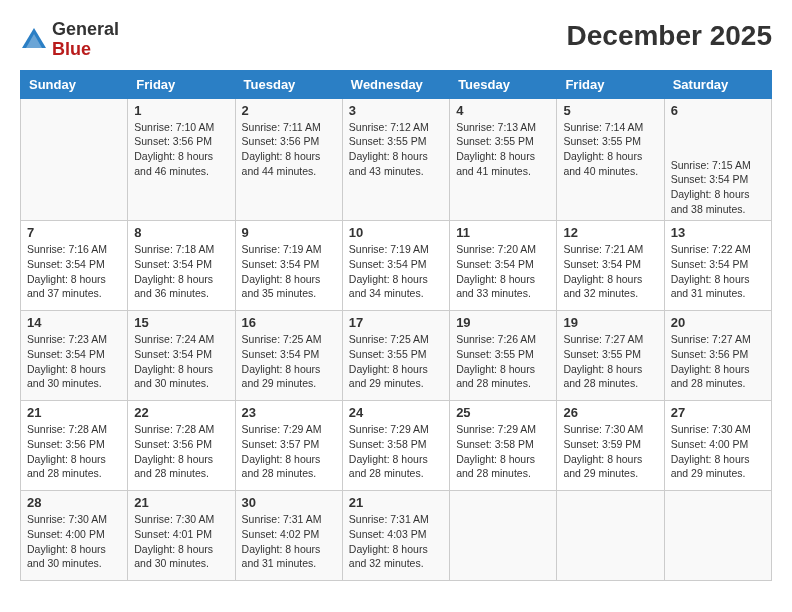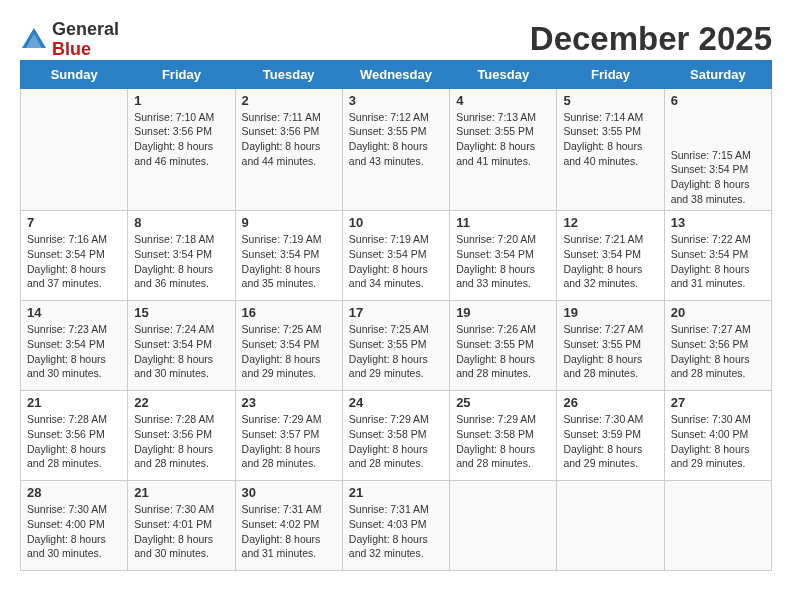--- a/index.html
+++ b/index.html
@@ -7,20 +7,21 @@
       font-family: Arial, sans-serif;
       background: #fff;
       width: 792px;
       min-height: 612px;
       padding: 20px;
     }
     .header {
       display: flex;
       justify-content: space-between;
       align-items: flex-start;
+      margin-bottom: 10px;
     }
     .logo {
       display: flex;
       align-items: center;
     }
     .logo-text {
       display: flex;
       flex-direction: column;
       line-height: 1.1;
     }
@@ -36,37 +37,37 @@
     }
     .logo-icon {
       width: 28px;
       height: 28px;
       margin-right: 4px;
     }
     .title-block {
       text-align: right;
     }
     .month-title {
-      font-size: 33px;
+      font-size: 28px;
       font-weight: bold;
       color: #333;
     }
     .location {
       font-size: 14px;
       color: #555;
     }
     .calendar {
       width: 100%;
       border-collapse: collapse;
       font-size: 11px;
     }
     .calendar thead tr th {
       background: #2b7fc5;
       color: #fff;
-      text-align: center;
+      text-align: left;
       padding: 6px 8px;
       font-size: 13px;
       font-weight: bold;
       border: 1px solid #2b7fc5;
     }
     .calendar tbody tr td {
       border: 1px solid #ccc;
       vertical-align: top;
       padding: 4px 6px;
       width: 107px;

